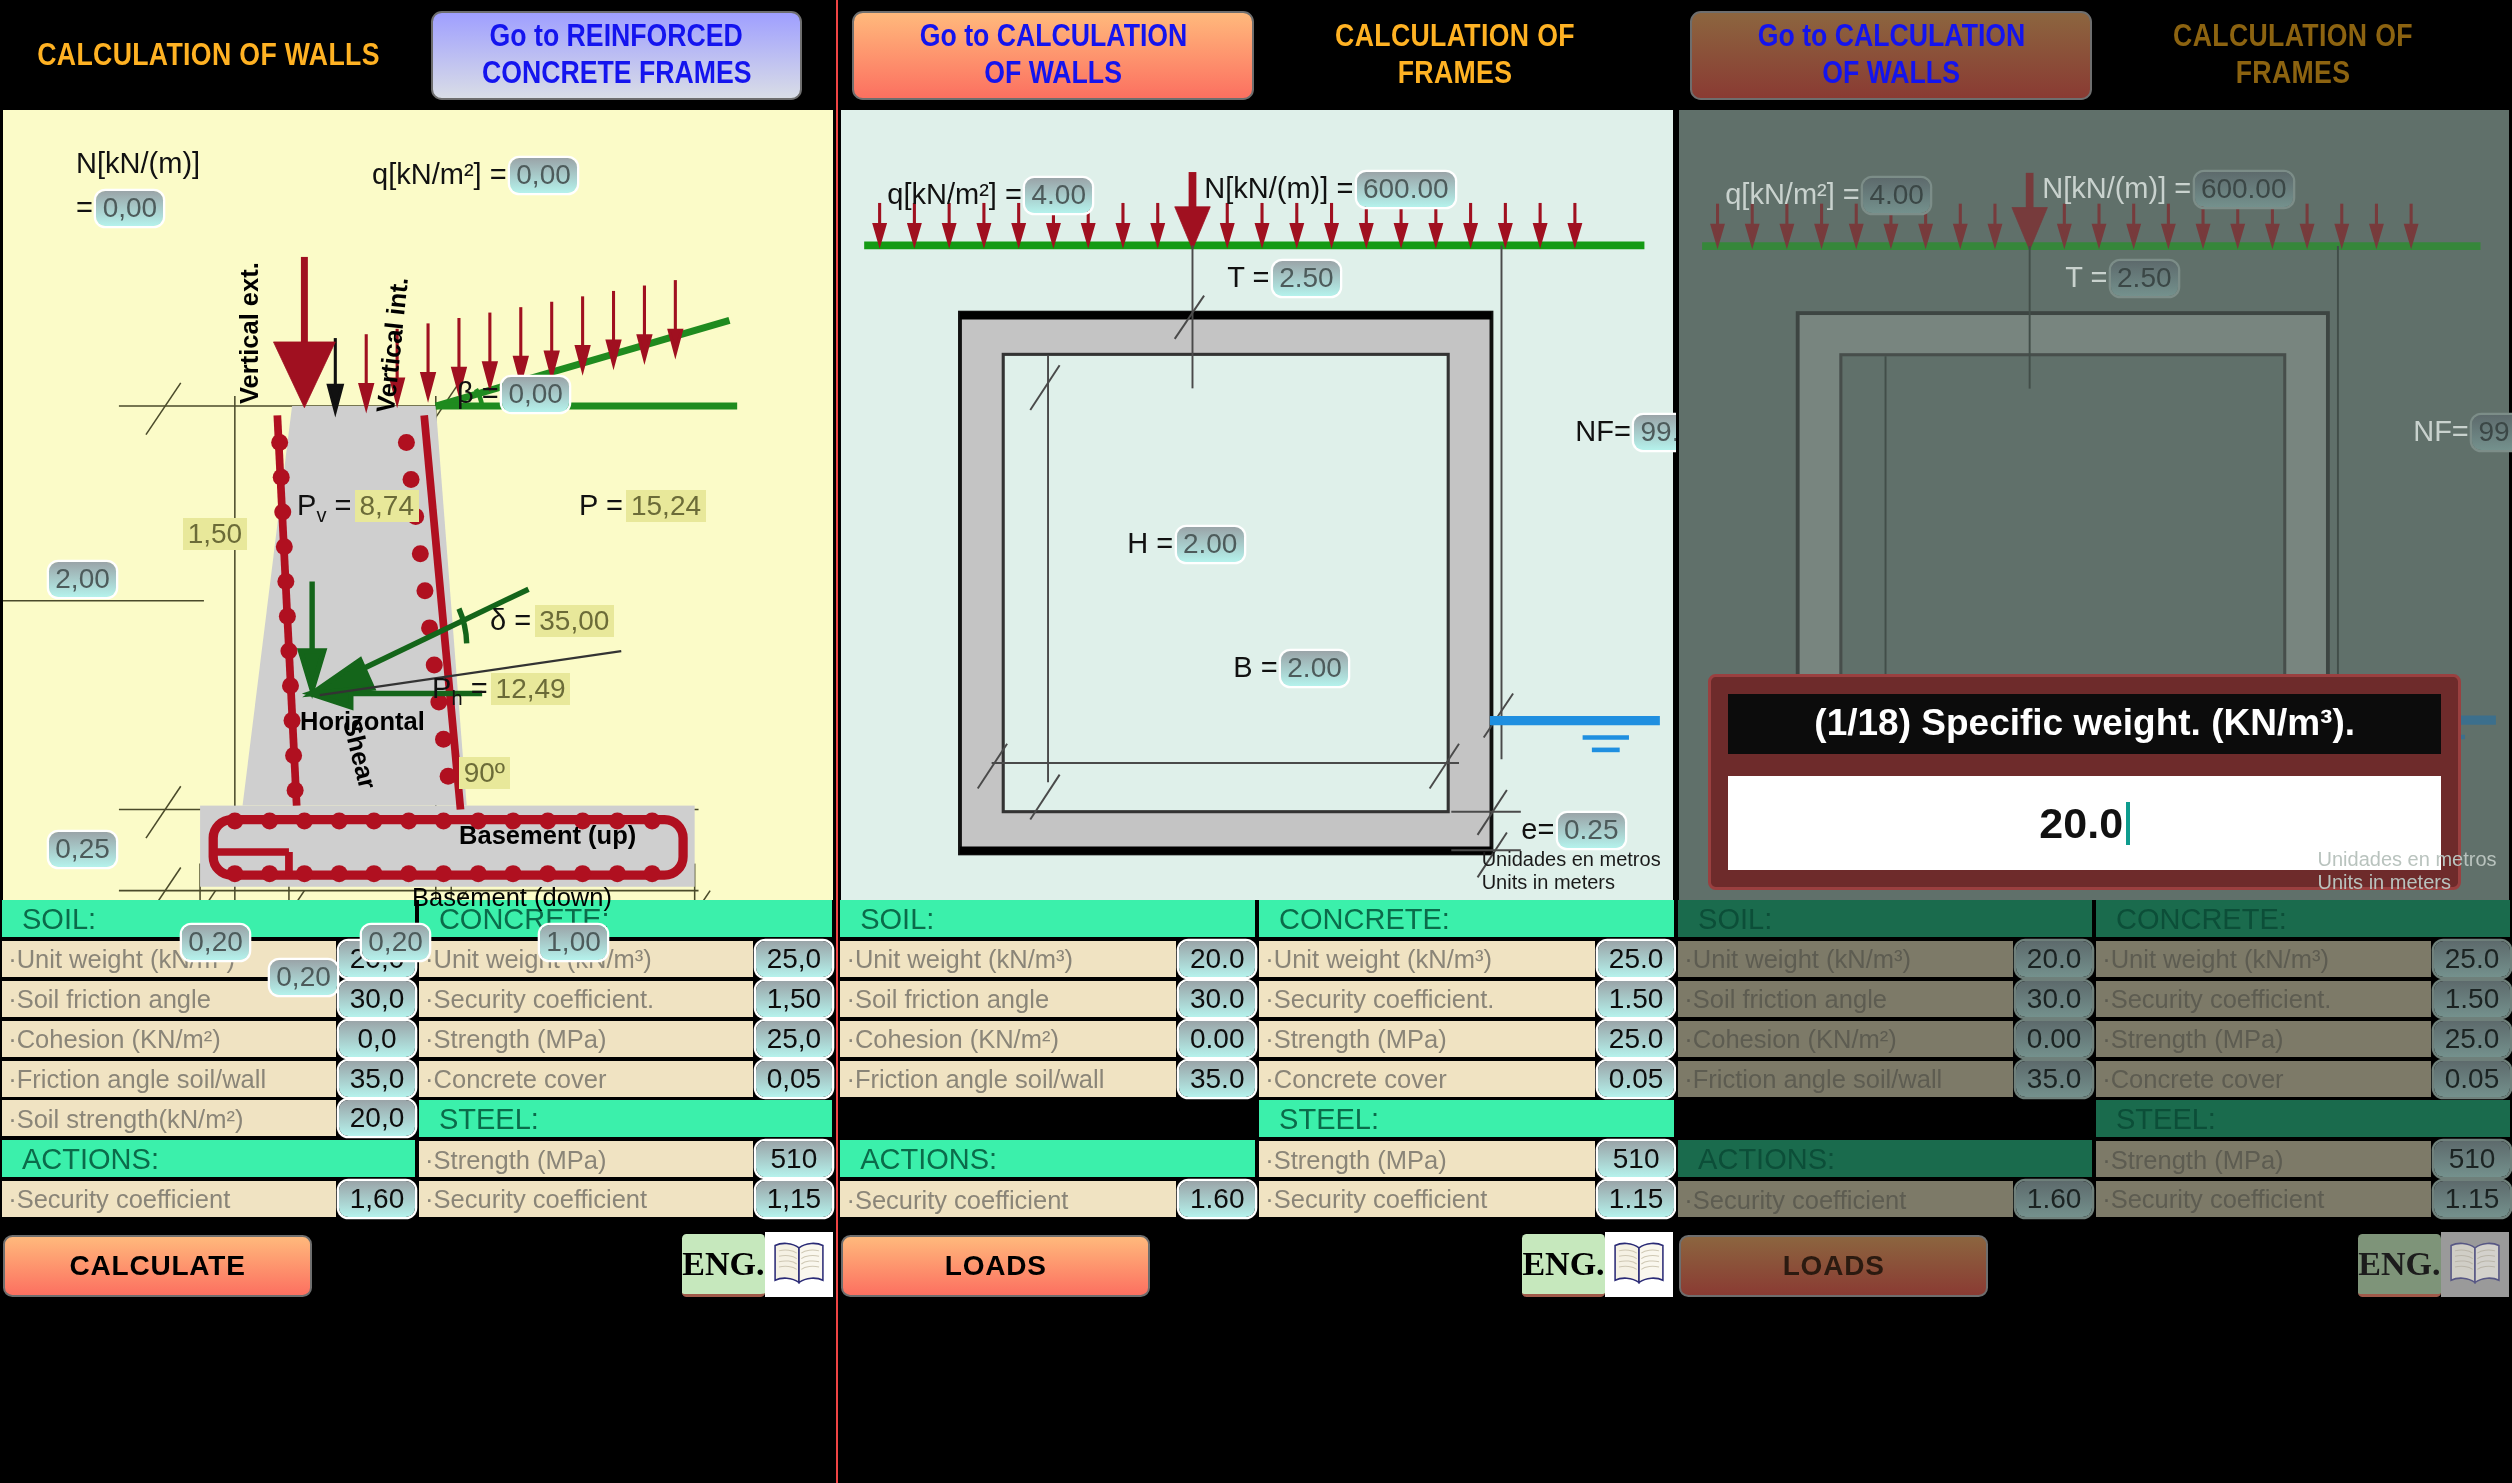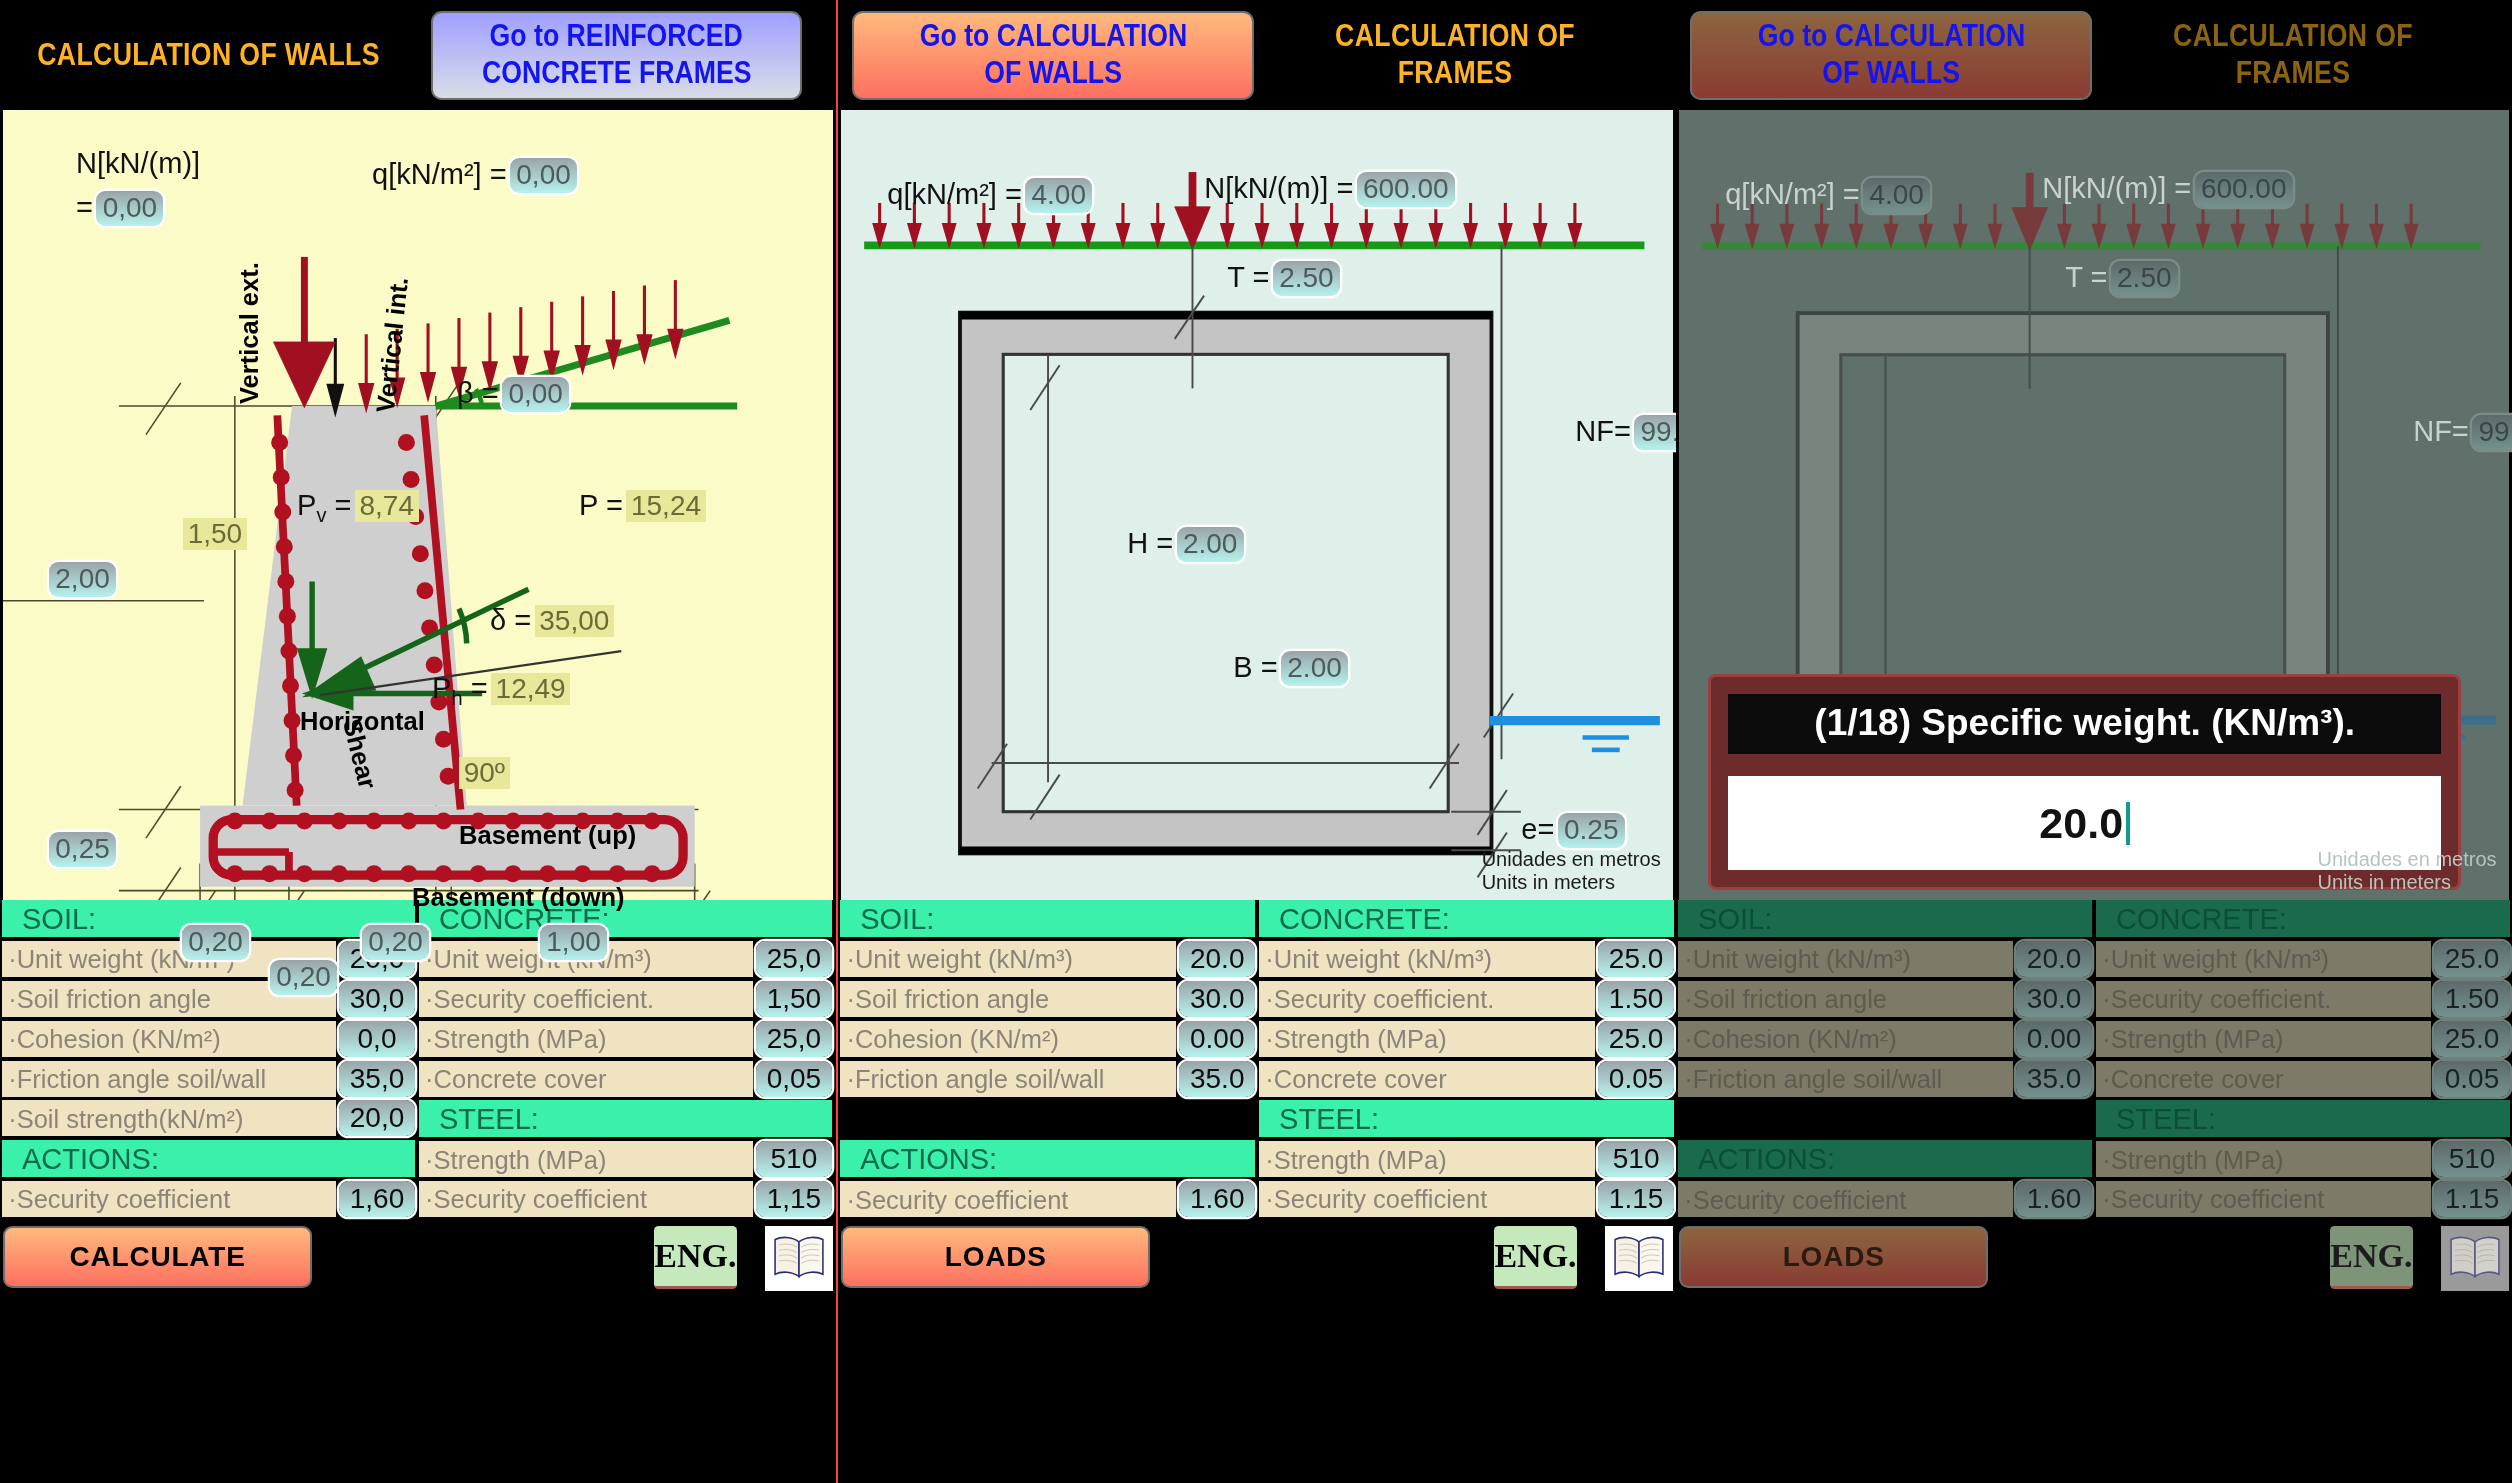--- a/index.html
+++ b/index.html
@@ -79,21 +79,21 @@
   .rlab.dim { background:#7d7a68; color:#5d5c51; }
   .rval {
     width:76px; background:linear-gradient(#9aa4a8,#b5f2ec);
     color:#0d0d0d; font-size:28px; display:flex; align-items:center;
     justify-content:center; border-radius:9.3px; box-shadow:0 0 0 2.3px #fff;
   }
   .rval.dim { background:linear-gradient(#5d6a6c,#74918d); color:#1b2322; box-shadow:0 0 0 2.3px #6f807b; }
   .spacer { height:40px; background:#000; }
 
   
-  .footer { display:flex; align-items:flex-start; height:71px; padding:0 3.1px; margin-top:4.6px;gap:28px; }
+  .footer { display:flex; align-items:flex-end; height:71px; padding:0 3.1px; margin-top:4.6px; }
   .actbtn {
     width:309px; height:62px; border-radius:9.3px; border:2.3px solid #6e6e6e;
     background:linear-gradient(#ffb97c,#fc7060); color:#000; font-size:28px;
     font-weight:bold; display:flex; align-items:center; justify-content:center;
     letter-spacing:0.8px;
   }
   .actbtn.dim { background:linear-gradient(#8c653f,#8a3b33); color:#2b1a10; }
   .footspace { flex:1; }
   .engbtn {
     width:83px; height:63px; background:#c6e8bd; color:#000; font-weight:bold;
@@ -376,21 +376,21 @@
       </div>
       <div class="abs" style="left:456px;top:647px">
         <span class="chip flat">90º</span>
       </div>
 
       <div class="abs" style="left:232px;top:294px;transform:rotate(-90deg);transform-origin:left top;font-weight:bold;font-size:25.5px">Vertical ext.</div>
       <div class="abs" style="left:368px;top:301px;transform:rotate(-84deg);transform-origin:left top;font-weight:bold;font-size:25.5px">Vertical int.</div>
       <div class="abs" style="left:297px;top:597px;font-weight:bold;font-size:25.5px">Horizontal</div>
       <div class="abs" style="left:362px;top:606px;transform:rotate(76deg);transform-origin:left top;font-weight:bold;font-size:25.5px">Shear</div>
       <div class="abs" style="left:456px;top:711px;font-weight:bold;font-size:25.5px">Basement (up)</div>
-      <div class="abs" style="left:409px;top:773px;font-weight:bold;font-size:25.5px">Basement (down)</div>
+      <div class="abs" style="left:409px;top:773px;font-weight:normal;font-size:25.5px">Basement (down)</div>
     </div>
 
     <div class="tables">
       <div class="tcol">
         <div class="sect">SOIL:</div>
         <div class="row">
             <div class="rlab">·Unit weight (kN/m³)</div>
             <div class="rval">20,0</div>
           </div>
         <div class="row">

